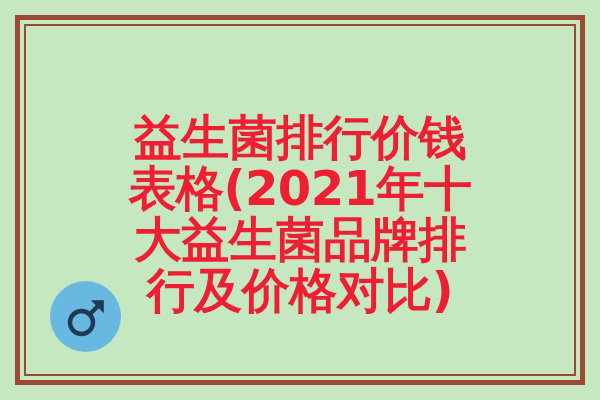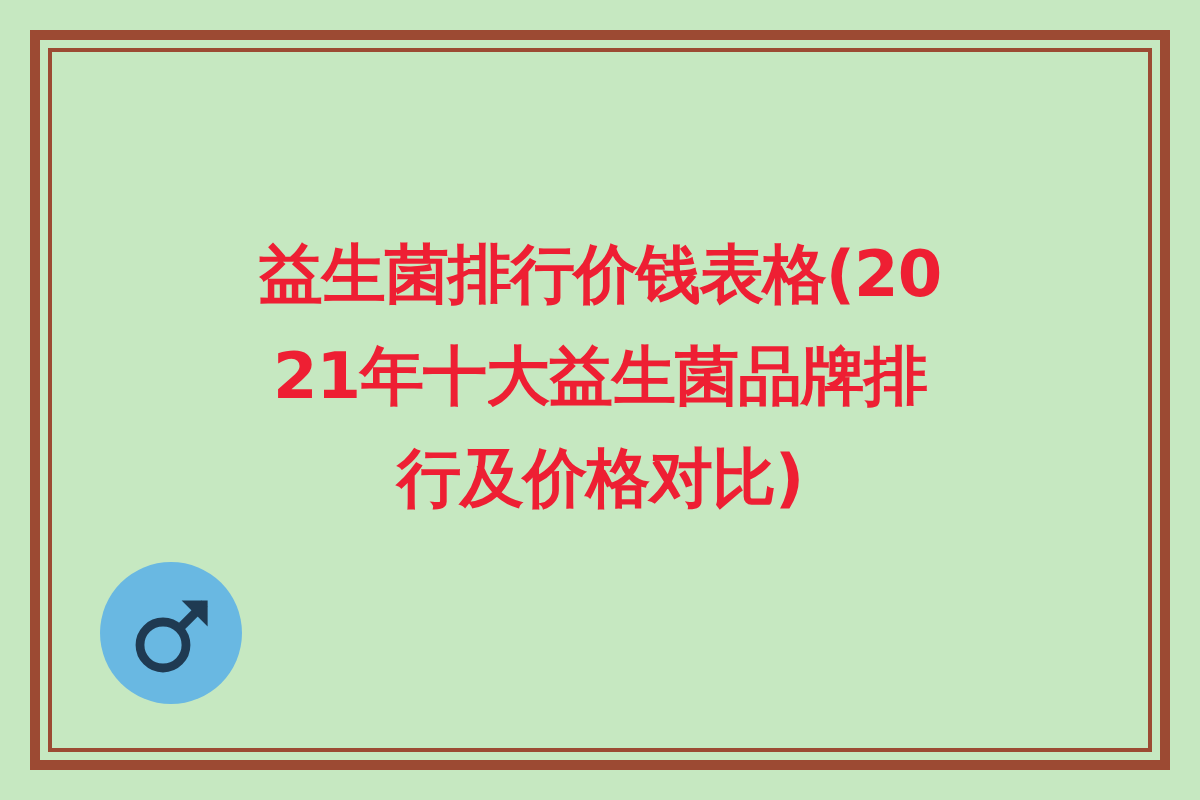--- a/index.html
+++ b/index.html
@@ -54,21 +54,21 @@
     flex-direction: column;
     align-items: center;
     justify-content: flex-start;
     pointer-events: none;
   }
   .headline {
     width: 345px;
     text-align: center;
     font-family: "DejaVu Sans", "Liberation Sans", sans-serif;
     font-weight: bold;
-    font-size: 32px;
+    font-size: 48px;
     line-height: 51px;
     letter-spacing: -0.5px;
     color: #ee1f33;
     word-break: break-all;
     margin: 0;
   }
 
   
   .badge {
     position: absolute;

